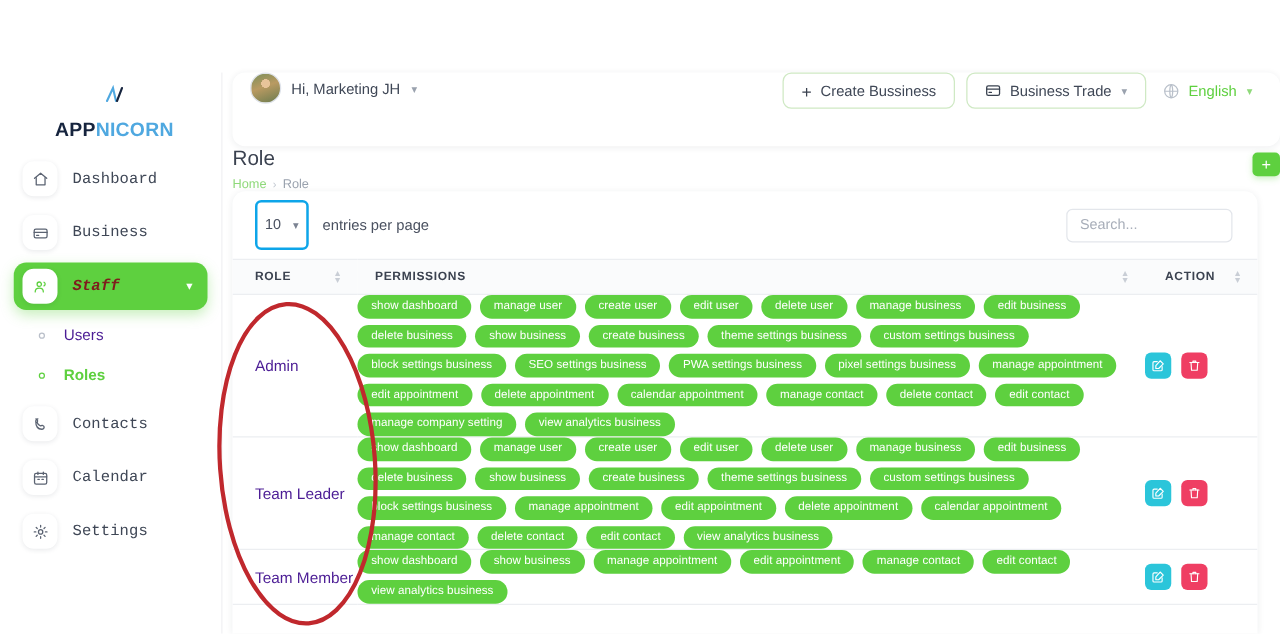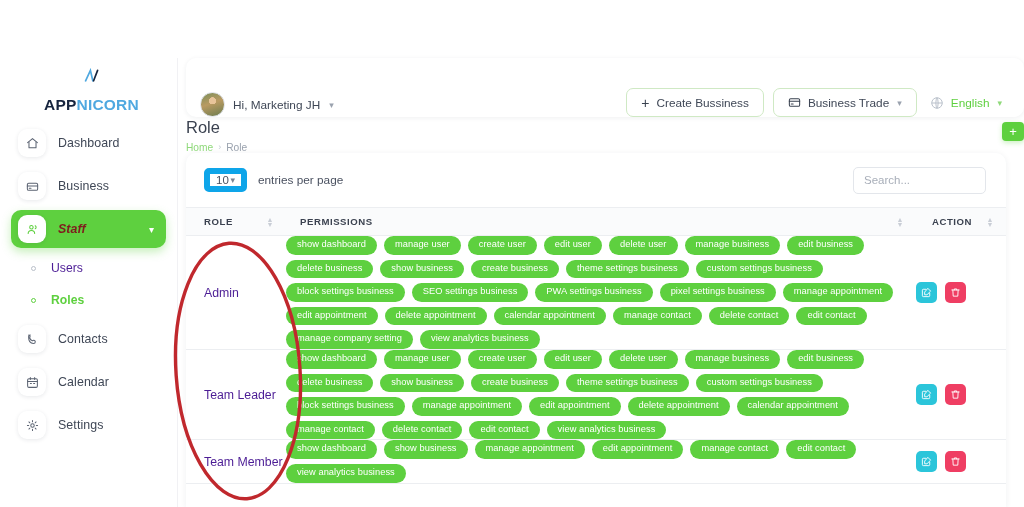--- a/index.html
+++ b/index.html
@@ -56,20 +56,21 @@
     background: #ffffff;
     box-shadow: 0 1px 4px rgba(30,40,60,.10);
     display: flex; align-items: center; justify-content: center;
     flex: 0 0 auto;
   }
   .nav-label {
     margin-left: 12px;
     font-size: 12.4px;
     color: #3f4756;
     letter-spacing: .1px;
+    font-family: Liberation Mono, monospace;
   }
   .nav-item.active {
     background: #5ed03f;
     box-shadow: 0 4px 10px rgba(94,208,63,.35);
   }
   .nav-item.active .nav-label {
     color: #7f1d1d; font-weight: bold; font-style: italic;
   }
   .nav-chevron {
     position: absolute; right: 12px; top: 50%;
@@ -95,21 +96,21 @@
   .subnav-item.active .subnav-label { color: #5ed03f; font-weight: bold; }
 
   
   #topbar {
     position: absolute;
     left: 186px; top: 58px;
     width: 838px; height: 59px;
     background: #ffffff;
     border-radius: 10px;
     box-shadow: 0 1px 5px rgba(30,40,60,.07);
-    display: flex; align-items: flex-end;
+    display: flex; align-items: flex-start;
     padding: 0 16px 0 14px;
     z-index: 4;
   }
   .user-chip {
     display: flex; align-items: center; gap: 8px;
     cursor: pointer;
   }
   .avatar {
     width: 25px; height: 25px; border-radius: 50%;
     background:
@@ -183,22 +184,22 @@
     overflow: hidden;
     z-index: 2;
   }
   .card-toolbar {
     display: flex; align-items: center;
     height: 54px;
     padding: 0 20px 0 18px;
   }
   .entries-select {
     display: flex; align-items: center; justify-content: space-between;
-    width: 43px; height: 24px;
-    border: 6px solid #0ea5e9; border-radius: 5px;
+    width: 43px; height: 40px;
+    border: 2px solid #0ea5e9; border-radius: 5px;
     padding: 0 6px;
     font-size: 11.5px; color: #4a5160;
     cursor: pointer;
     background: #fff;
   }
   .entries-select .caret { color: #7b8392; font-size: 9px; }
   .entries-label {
     margin-left: 11px; font-size: 11.8px; color: #4a5160;
   }
   .search-input {

